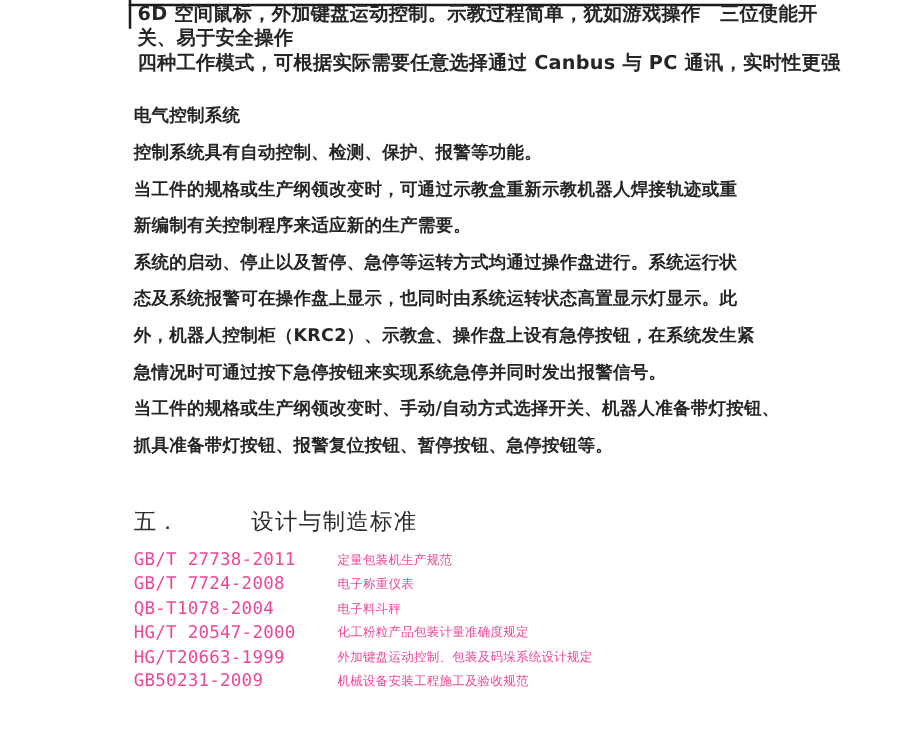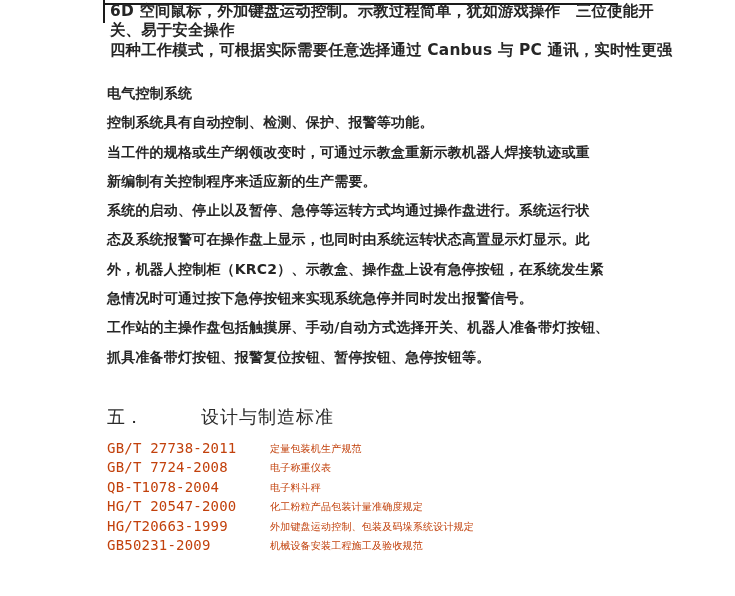--- a/index.html
+++ b/index.html
@@ -64,21 +64,21 @@
   .sec-num  { position: absolute; left: 0; top: 0; }
   .sec-title{ position: absolute; left: 53px; top: 0; letter-spacing: 1px; white-space: nowrap; margin-left: 41px; }
 
   
   .standards {
     position: absolute;
     left: 107px; top: 439px;
     width: 560px;
     font-family: "DejaVu Serif", serif;
     font-weight: 400;
-    color: #c2410c;
+    color: #ec4899;
   }
   .std-row {
     position: relative;
     height: 19.45px;
     line-height: 19.45px;
     white-space: nowrap;
   }
   .std-code {
     position: absolute; left: 0; top: 0;
     font-family: "DejaVu Sans Mono", monospace;
@@ -119,21 +119,21 @@
         <div class="bline">新编制有关控制程序来适应新的生产需要。</div>
 
         <div class="bline">系统的启动、停止以及暂停、急停等运转方式均通过操作盘进行。系统运行状</div>
 
         <div class="bline">态及系统报警可在操作盘上显示，也同时由系统运转状态高置显示灯显示。此</div>
 
         <div class="bline">外，机器人控制柜（KRC2）、示教盒、操作盘上设有急停按钮，在系统发生紧</div>
 
         <div class="bline">急情况时可通过按下急停按钮来实现系统急停并同时发出报警信号。</div>
 
-        <div class="bline">工作站的主操作盘包括触摸屏、手动/自动方式选择开关、机器人准备带灯按钮、</div>
+        <div class="bline">当工件的规格或生产纲领改变时、手动/自动方式选择开关、机器人准备带灯按钮、</div>
 
         <div class="bline">抓具准备带灯按钮、报警复位按钮、暂停按钮、急停按钮等。</div>
       </div>
   </div>
 
   <div class="section-heading">
     <span class="sec-num">五．</span>
     <span class="sec-title">设计与制造标准</span>
   </div>
 

